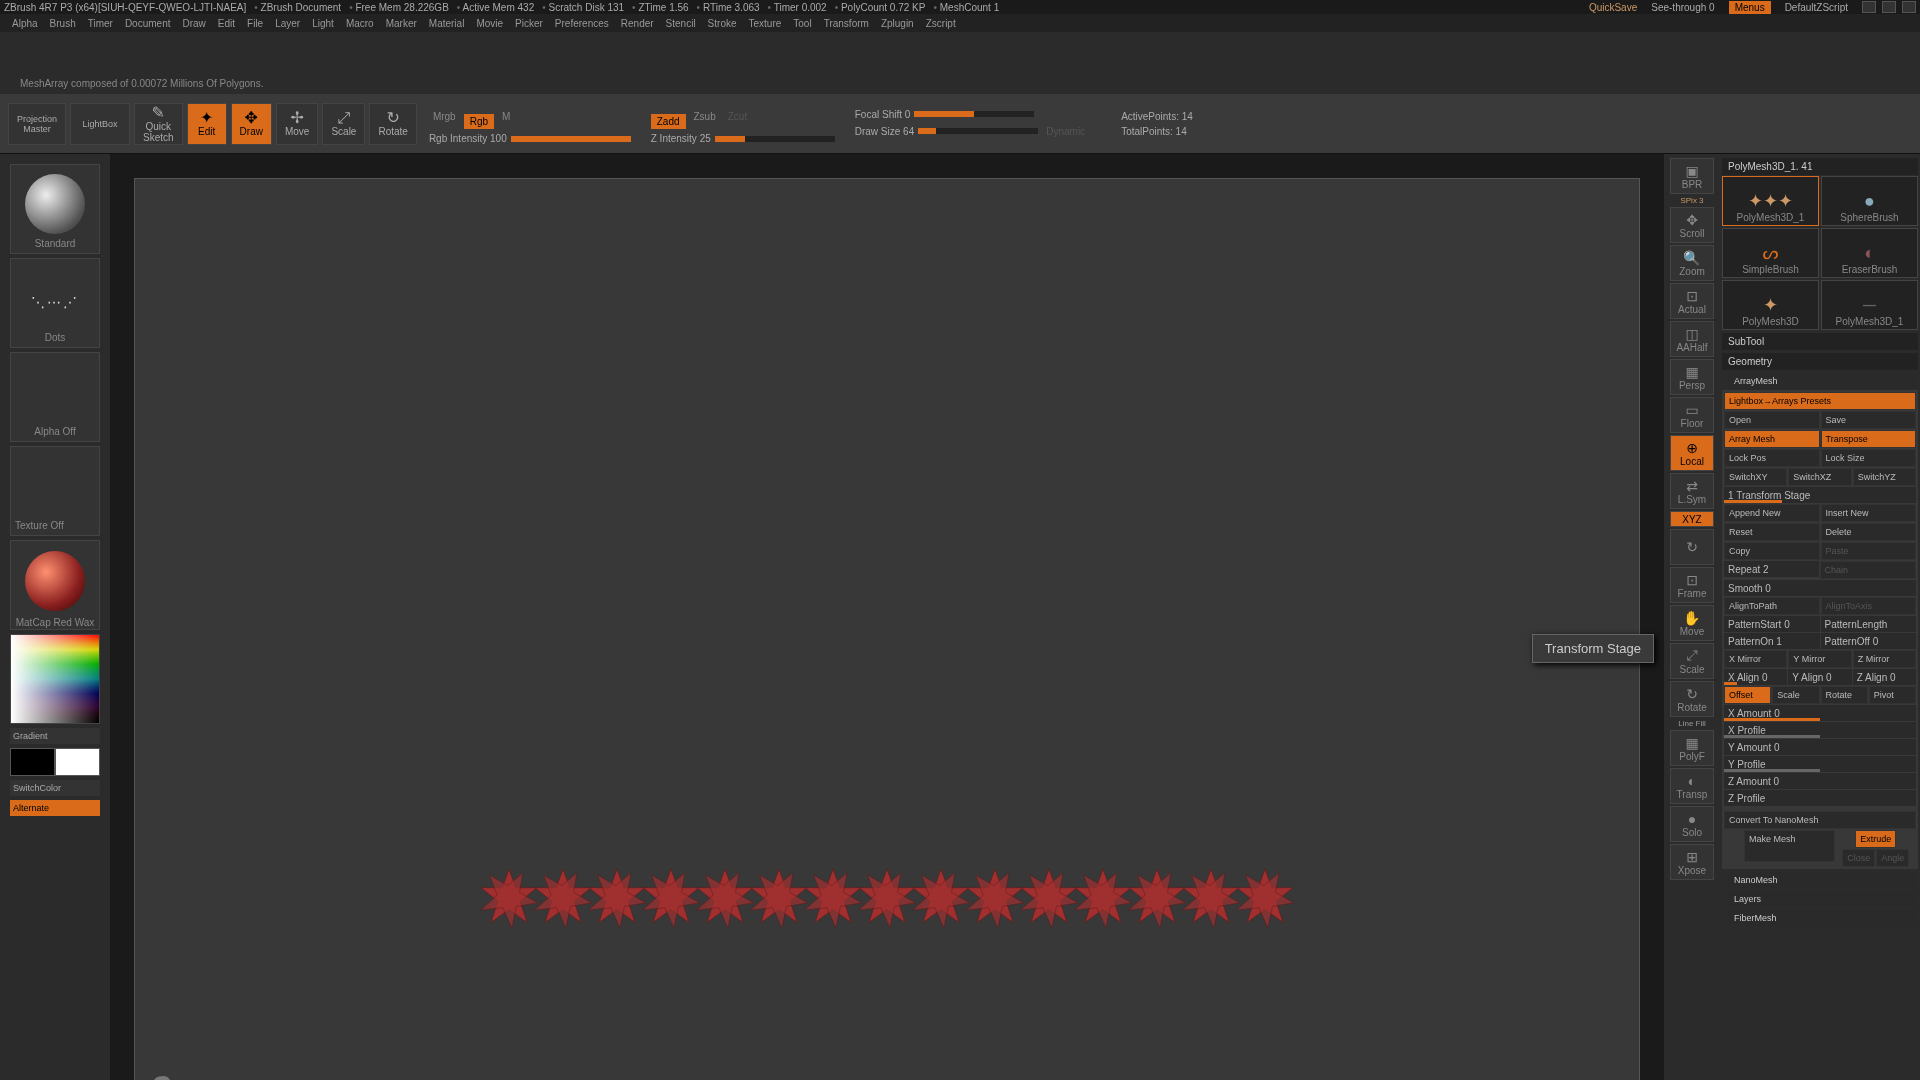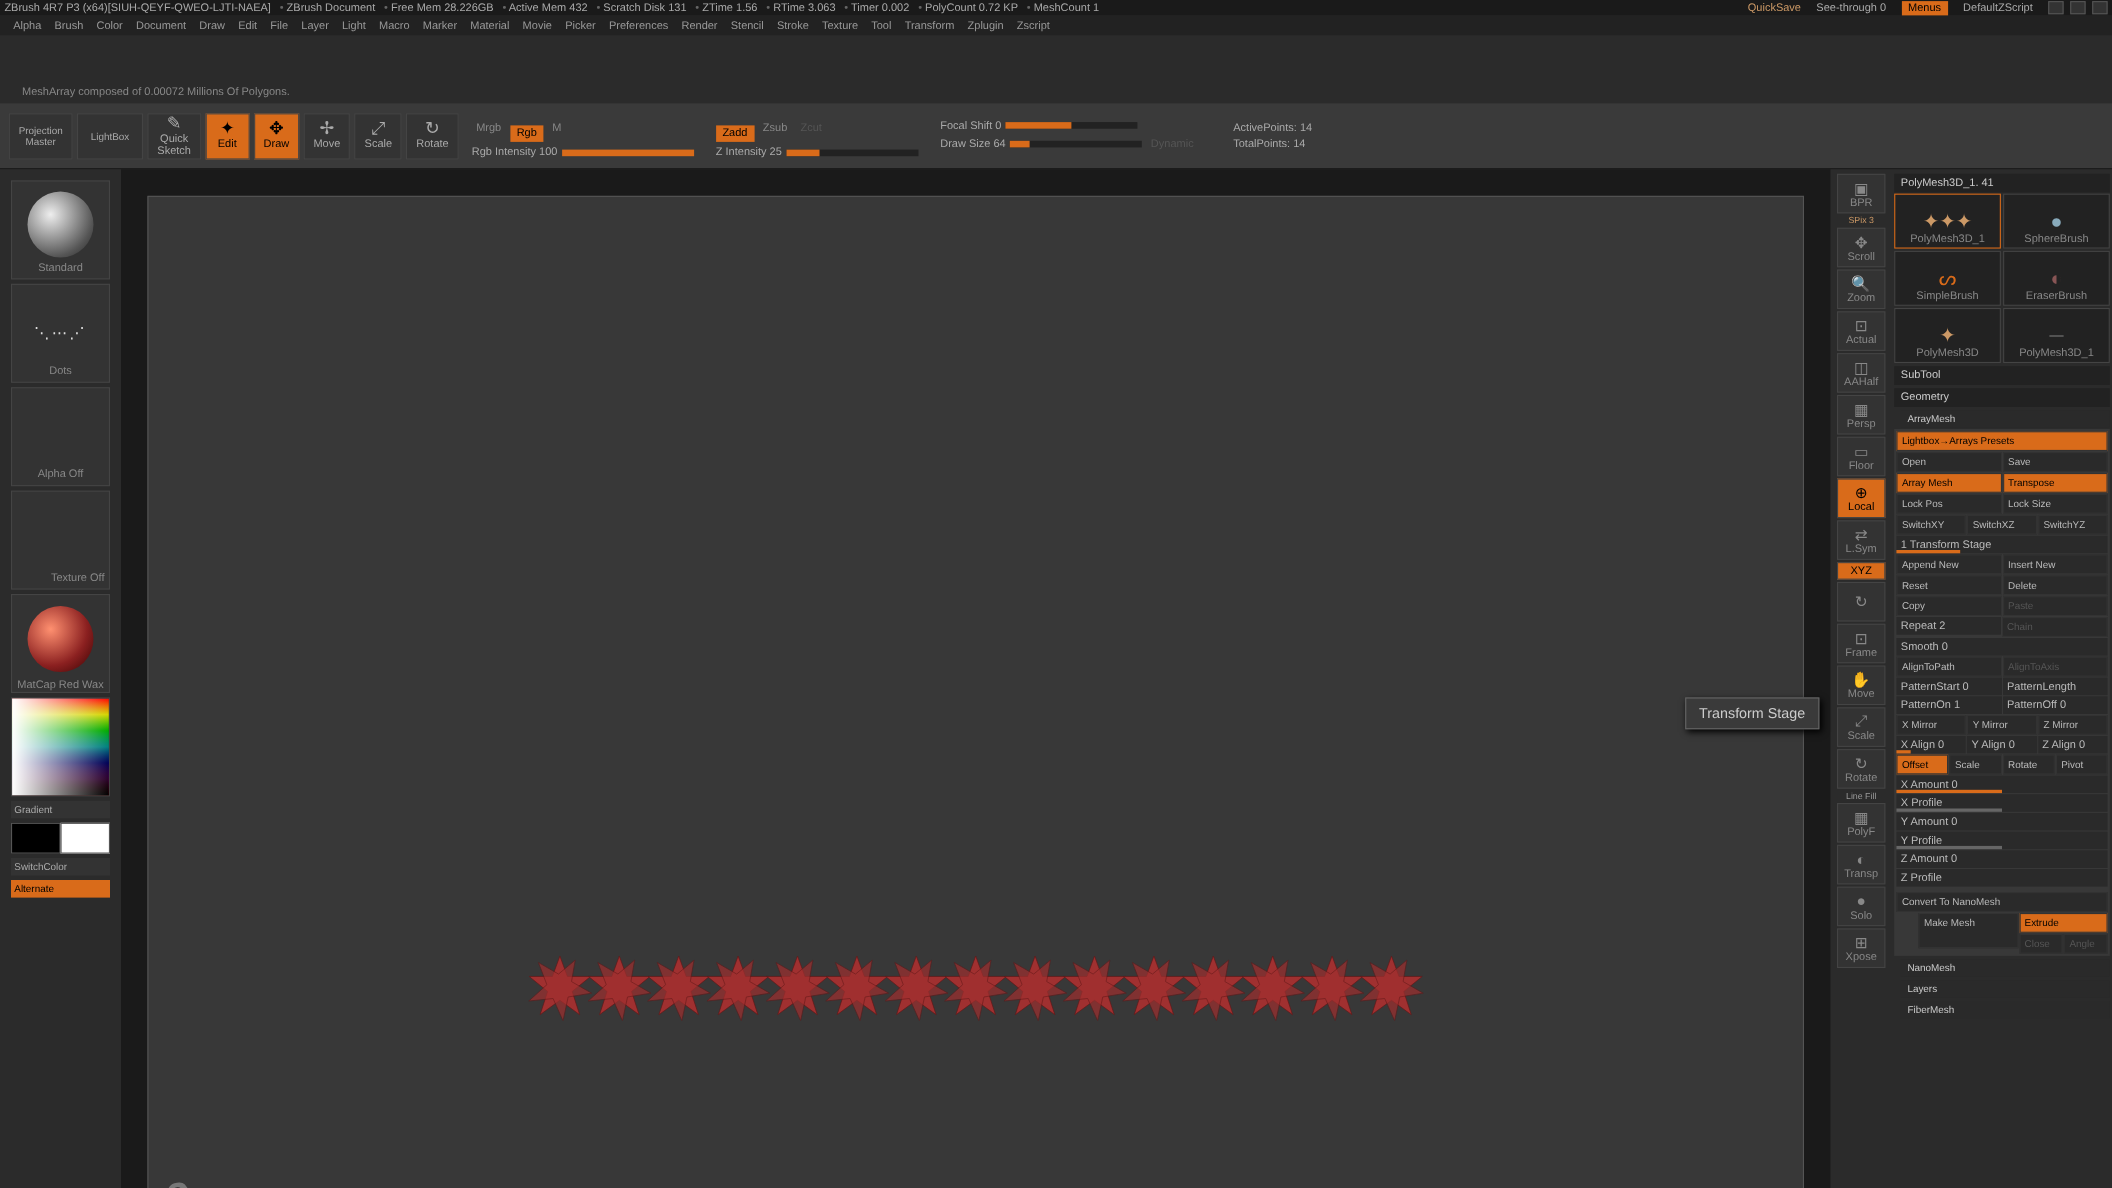--- a/index.html
+++ b/index.html
@@ -85,21 +85,21 @@
     <span>DefaultZScript</span>
     <div class="winbtn"></div>
     <div class="winbtn"></div>
     <div class="winbtn"></div>
   </div>
 </div>
 
 <div class="menubar">
   <span>Alpha</span>
   <span>Brush</span>
-  <span>Color</span>
+  <span>Timer</span>
   <span>Document</span>
   <span>Draw</span>
   <span>Edit</span>
   <span>File</span>
   <span>Layer</span>
   <span>Light</span>
   <span>Macro</span>
   <span>Marker</span>
   <span>Material</span>
   <span>Movie</span>
@@ -197,21 +197,21 @@
         <div class="sphere"></div>
         <span>Standard</span>
       </div>
     <div class="thumb thumb-lg">
         <div class="dots">⋱⋯⋰</div>
         <span>Dots</span>
       </div>
     <div class="thumb" style="height:90px;display:flex;align-items:flex-end;justify-content:center;">
         <span>Alpha Off</span>
       </div>
-    <div class="thumb" style="height:90px;display:flex;align-items:flex-end;justify-content:flex-end;">
+    <div class="thumb" style="height:90px;display:flex;align-items:flex-end;justify-content:flex-start;">
         <span>Texture Off</span>
       </div>
     <div class="thumb" style="height:90px;"><div class="matsphere"></div><span>MatCap Red Wax</span></div>
     <div class="colorpick">
         <div class="sv"></div>
       </div>
     <div class="btn-small">Gradient</div>
     <div class="swrow">
         <div style="background:#000"></div>
         <div style="background:#fff"></div>
@@ -504,21 +504,21 @@
         </div>
       <div class="pslider">
           <span>Z Amount 0</span>
         </div>
       <div class="pslider">
           <span>Z Profile</span>
         </div>
       <div class="pbtn" style="margin-top:4px;">Convert To NanoMesh</div>
       <div class="row2">
         <div class="pbtn" style="height:32px;margin-left:20px;">Make Mesh</div>
-        <div style="display:flex;flex-direction:column;gap:1px;">
+        <div style="display:flex;flex-direction:column;gap:1px;align-items:center;">
           <div class="pbtn active">Extrude</div>
           <div class="row2">
               <div class="pbtn dim">Close</div>
               <div class="pbtn dim">Angle</div>
             </div>
         </div>
       </div>
     </div>
     <div class="section-head sub">NanoMesh</div>
     <div class="section-head sub">Layers</div>

